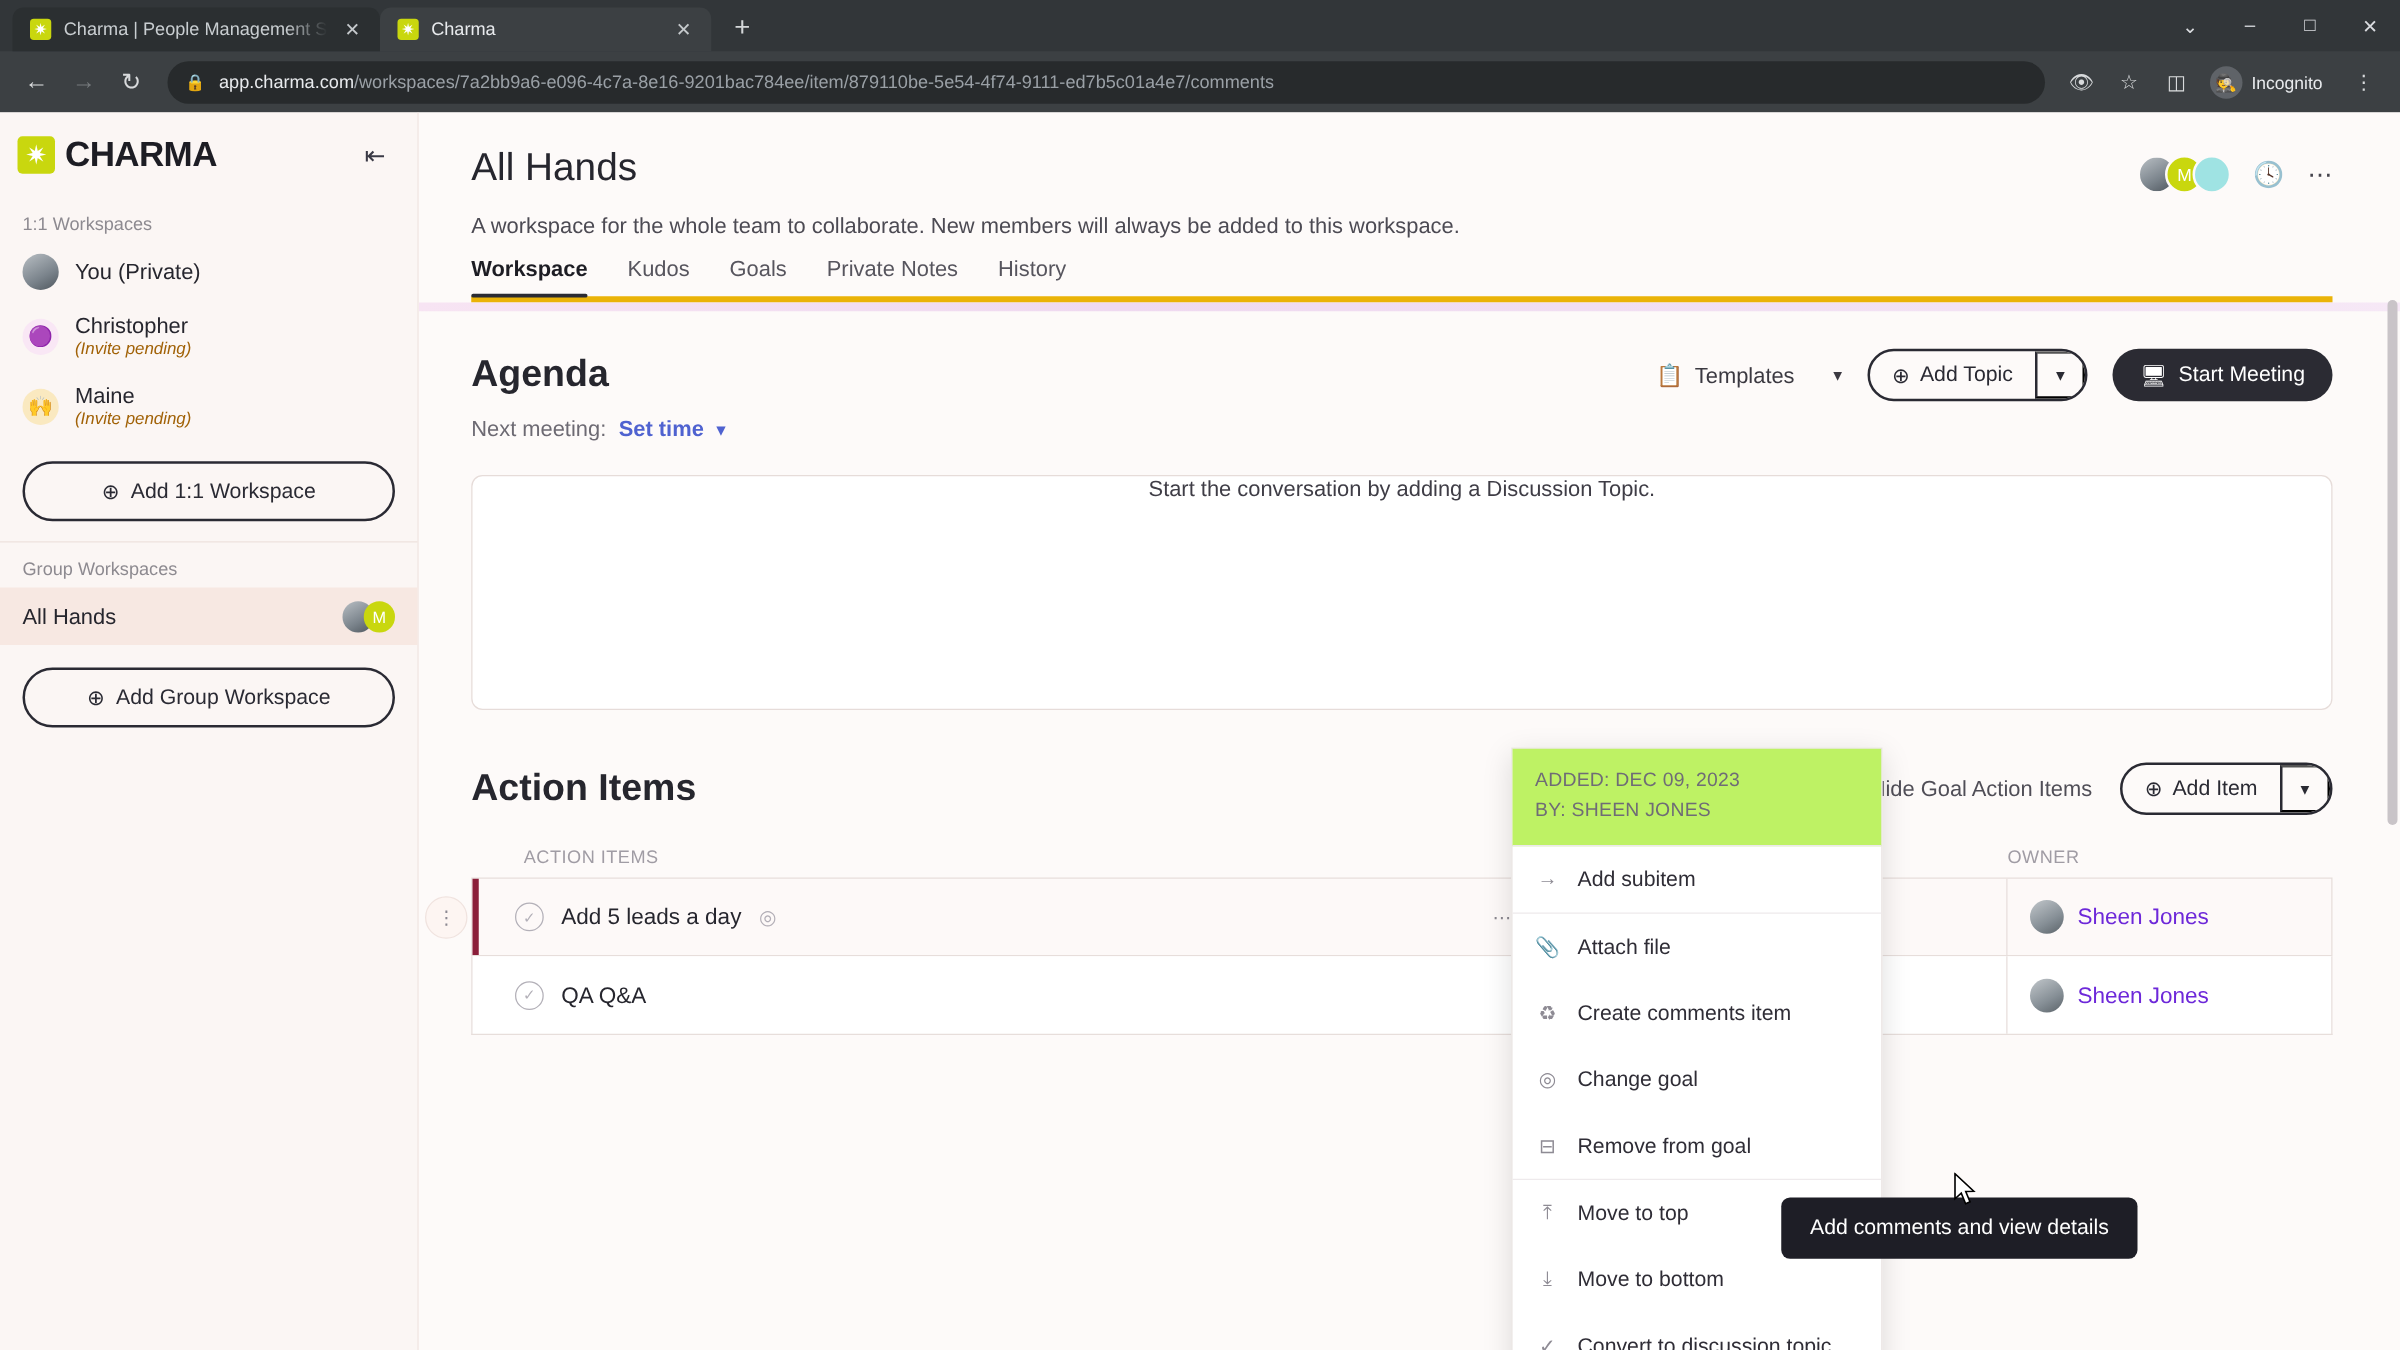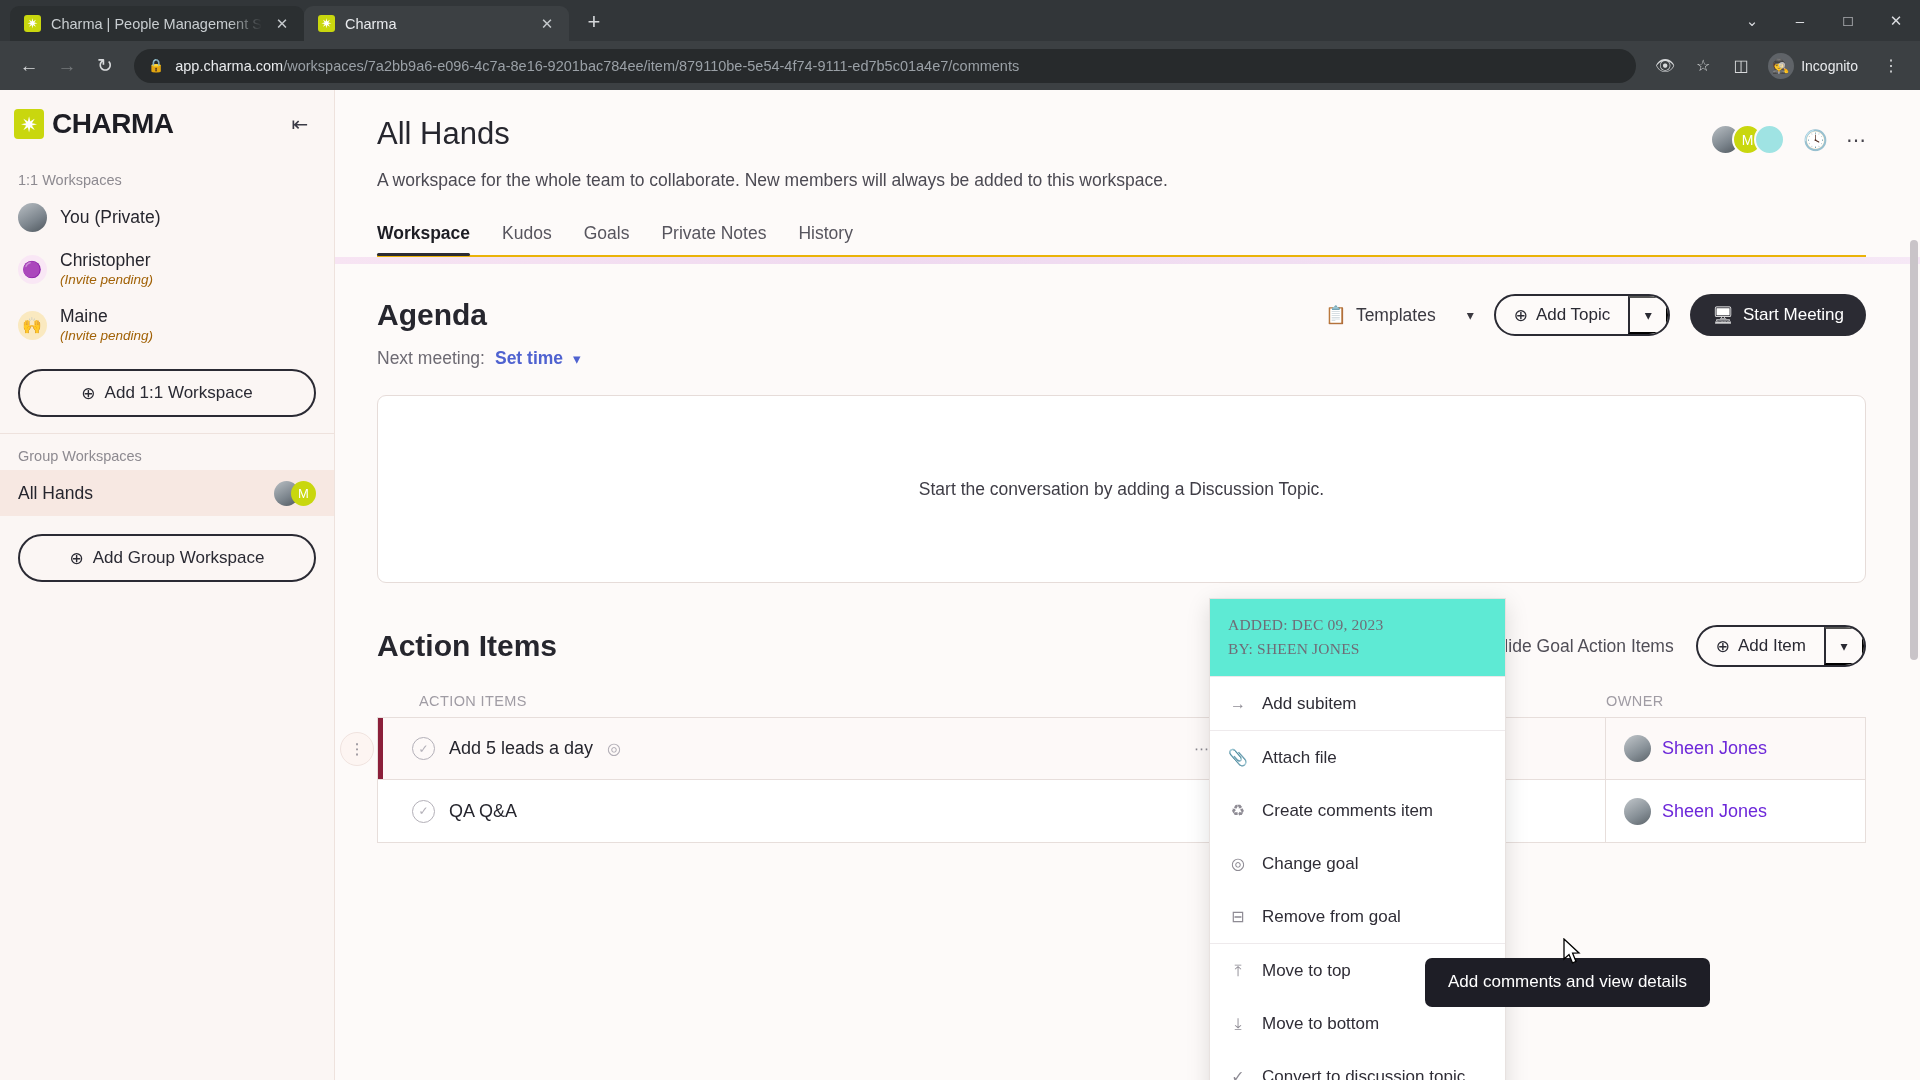--- a/index.html
+++ b/index.html
@@ -174,22 +174,22 @@
   .stack .av {
     width: 31px; height: 31px; border-radius: 50%;
     border: 2px solid #fdfaf9; margin-left: -9px;
     display: flex; align-items: center; justify-content: center;
     font-size: 14px; color: #fff; overflow: hidden;
   }
   .stack .av:first-child { margin-left: 0; }
   .hi { color: #46444d; font-size: 20px; }
 
   .tabs {
-    display: flex; gap: 32px; margin-top: 32px;
-    border-bottom: 2px solid #eab308;
+    display: flex; gap: 32px; margin-top: 14px;
+    border-bottom: 5px solid #eab308;
     align-items: flex-end;
   }
   .tab-link {
     font-size: 17.5px; color: #57555e; padding-bottom: 11px;
     position: relative;
   }
   .tab-link.active { color: #1d1d24; font-weight: bold; }
   .tab-link.active::after {
     content: ""; position: absolute; left: 0; right: 0; bottom: -1px;
     height: 3px; background: #2b2b33; border-radius: 2px;
@@ -232,21 +232,21 @@
   .next-meeting {
     display: flex; align-items: center; gap: 10px; margin-top: 12px;
     font-size: 17.5px; color: #6d6a73;
   }
   .set-time { color: #4f62d0; font-weight: bold; }
   .caret-sm { color: #4f62d0; font-size: 15px; }
 
   .empty-card {
     margin-top: 26px; border: 1px solid #e6dcd9; border-radius: 9px;
     background: #fff; height: 188px;
-    display: flex; align-items: center; justify-content: center;
+    display: flex; align-items: flex-start; justify-content: center;
     font-size: 17.5px; color: #3f3d46;
   }
 
   
   .ai-head { display: flex; align-items: center; margin-top: 42px; }
   .ai-title { font-size: 30px; color: #26262e; }
   .ai-actions { margin-left: auto; display: flex; align-items: center; gap: 22px; }
   .ai-toggle { font-size: 17.5px; color: #504e57; }
 
   .ai-table { margin-top: 26px; position: relative; }
@@ -306,23 +306,22 @@
   .cal-icon { color: #8f8c94; font-size: 19px; }
   .due-text { font-size: 17px; color: #3b3941; }
 
   
   .ctx-menu {
     position: absolute; left: 874px; top: 508px; width: 297px;
     background: #fff; border: 1px solid #e8e2e0;
     box-shadow: 0 6px 22px rgba(0,0,0,.13); z-index: 60;
   }
   .ctx-meta {
-    background: #5eead4; padding: 14px 18px 15px 18px;
+    background: #bef264; padding: 14px 18px 15px 18px;
     border-bottom: 1px solid #ece8ea;
-    font-family: Liberation Serif, serif;
   }
   .ctx-meta div {
     font-size: 15.5px; color: #6f6c76; letter-spacing: .2px; line-height: 1.55;
   }
   .ctx-item {
     display: flex; align-items: center; gap: 14px;
     padding: 0 18px; height: 53px; font-size: 17px; color: #2f2d36;
   }
   .ctx-item .ico { width: 20px; text-align: center; color: #8e8b94; font-size: 16px; }
   .ctx-sep { height: 1px; background: #eeeaec; }

